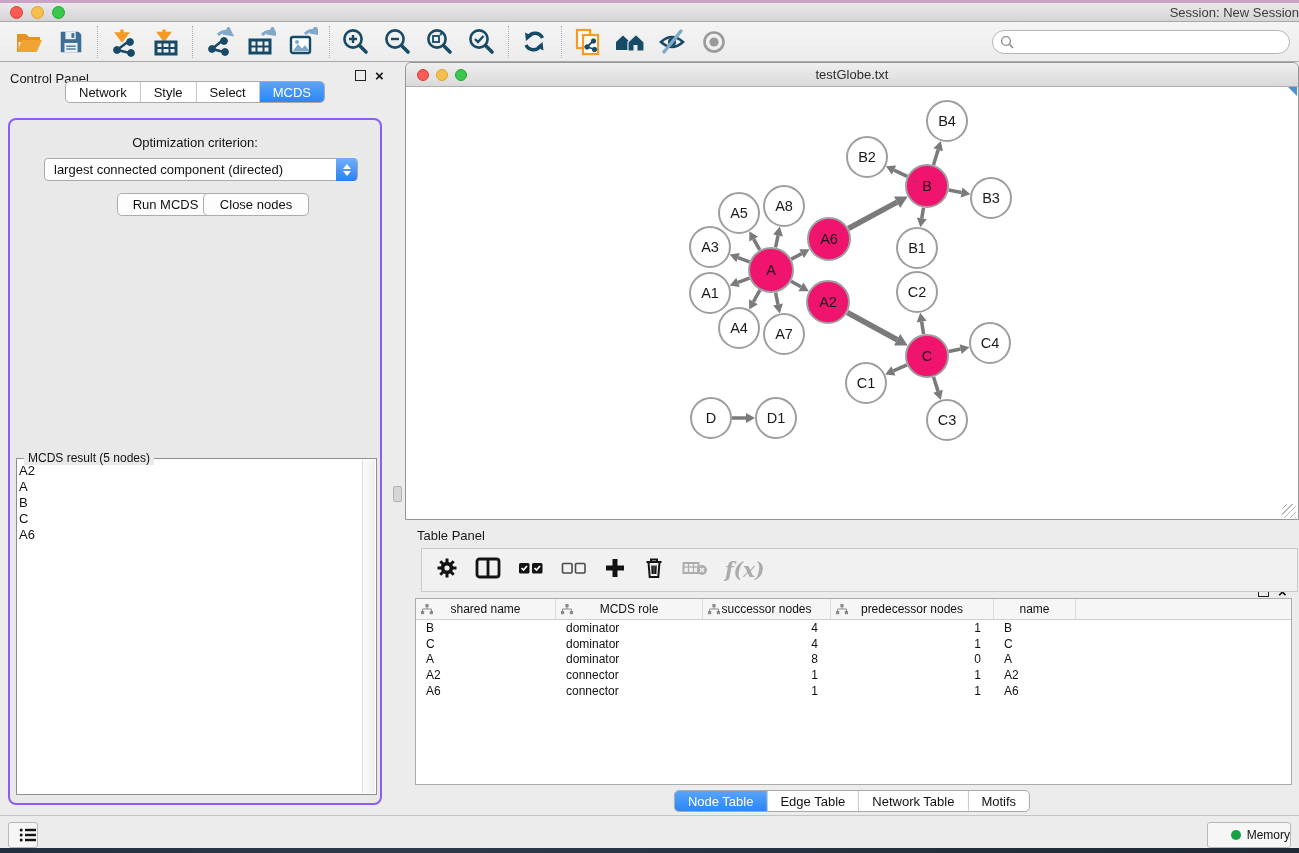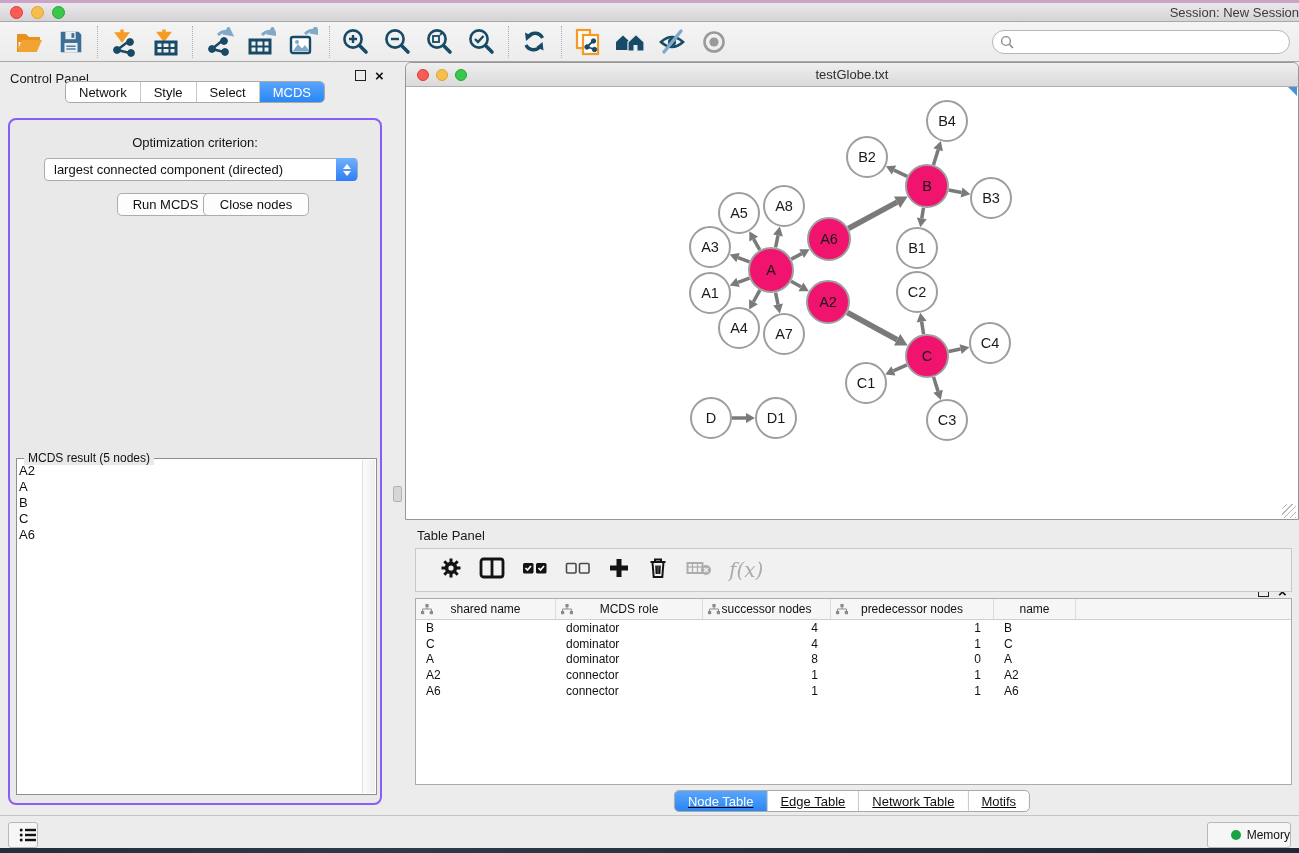--- a/index.html
+++ b/index.html
@@ -75,32 +75,32 @@
   .netwin .wtitle { position:absolute; left:0; right:0; top:4px; text-align:center; font-size:13px; color:#2E2E2E; }
   .canvas { position:absolute; left:1px; top:24px; width:890px; height:432px; background:#fff; overflow:hidden; }
   .corner-tri { position:absolute; right:0; top:0; width:0; height:0;
     border-top:9px solid #4A90D9; border-left:9px solid transparent; }
   .resize-grip { position:absolute; right:1px; bottom:1px; width:14px; height:14px;
     background:repeating-linear-gradient(135deg, transparent 0 3px, #B9B9B9 3px 4px); }
 
   
   .tablepanel { position:absolute; left:405px; top:458px; width:894px; height:295px; }
   .tp-title { position:absolute; left:12px; top:8px; font-size:13px; color:#1A1A1A; }
-  .tp-toolbar { position:absolute; left:10px; top:28px; width:877px; height:44px; background:#F1F1F1;
-    border:1px solid #C9C9C9; display:flex; align-items:center; gap:17px; padding-left:24px; }
+  .tp-toolbar { position:absolute; left:16px; top:28px; width:877px; height:44px; background:#F1F1F1;
+    border:1px solid #C9C9C9; display:flex; align-items:center; gap:17px; padding-left:14px;font-weight:bold; }
   .fx { font-family:"DejaVu Serif", serif; font-style:italic; font-size:20px; color:#ABABAB; }
   .datatable { position:absolute; left:10px; top:78px; width:877px; height:187px; background:#fff; border:1px solid #ABABAB; overflow:hidden; }
   .thead { display:flex; height:21px; background:#F6F6F6; border-bottom:1px solid #CFCFCF; }
   .th { display:flex; align-items:center; justify-content:center; gap:5px; font-size:12px; color:#111;
     border-right:1px solid #DCDCDC; position:relative; }
   .th .tree { position:absolute; left:5px; top:5px; }
   .trow { display:flex; height:15.8px; align-items:center; }
   .td { font-size:12px; color:#111; padding:0 10px; overflow:hidden; white-space:nowrap; }
   .td.r { text-align:right; padding-right:13px; }
-  .tp-tabs { position:absolute; left:50%; transform:translateX(-50%); top:270px;text-decoration:underline; }
+  .tp-tabs { position:absolute; left:50%; transform:translateX(-50%); top:270px; }
 
   
   .statusbar { position:absolute; left:0; top:815px; width:1299px; height:33px; background:#ECECEC; border-top:1px solid #C4C4C4; }
   .sb-btn { position:absolute; top:6px; height:26px; background:#F6F6F6; border:1px solid #B8B8B8; border-radius:3px;
     display:flex; align-items:center; justify-content:flex-end; gap:6px; font-size:12px; color:#111; }
   .memdot { width:10px; height:10px; border-radius:50%; background:#17A344; }
   .desktop-strip { position:absolute; left:0; top:848px; width:1299px; height:5px;
     background:linear-gradient(90deg,#232E3C,#2E3A49 30%,#26313F 60%,#1F2936); }
 </style>
 </head>

